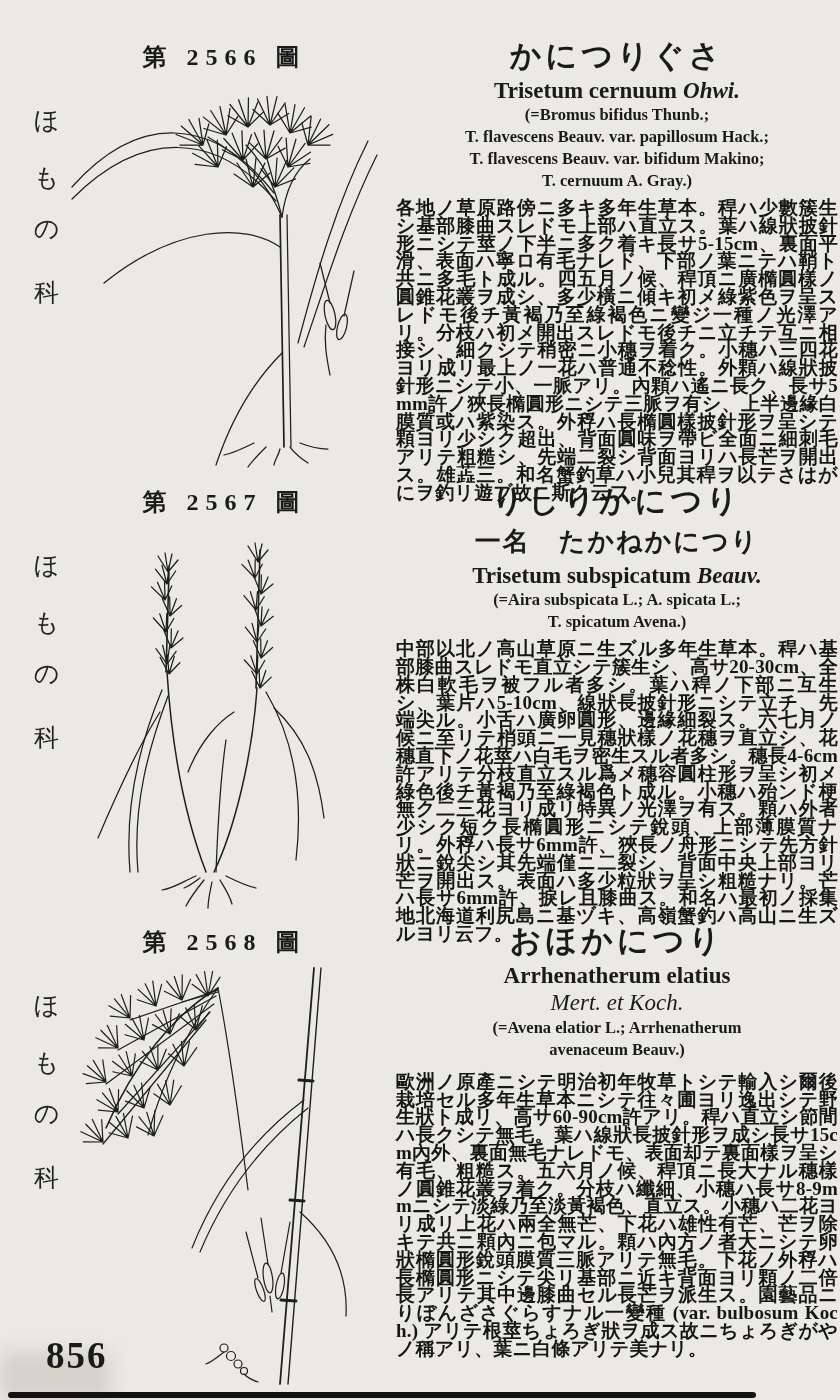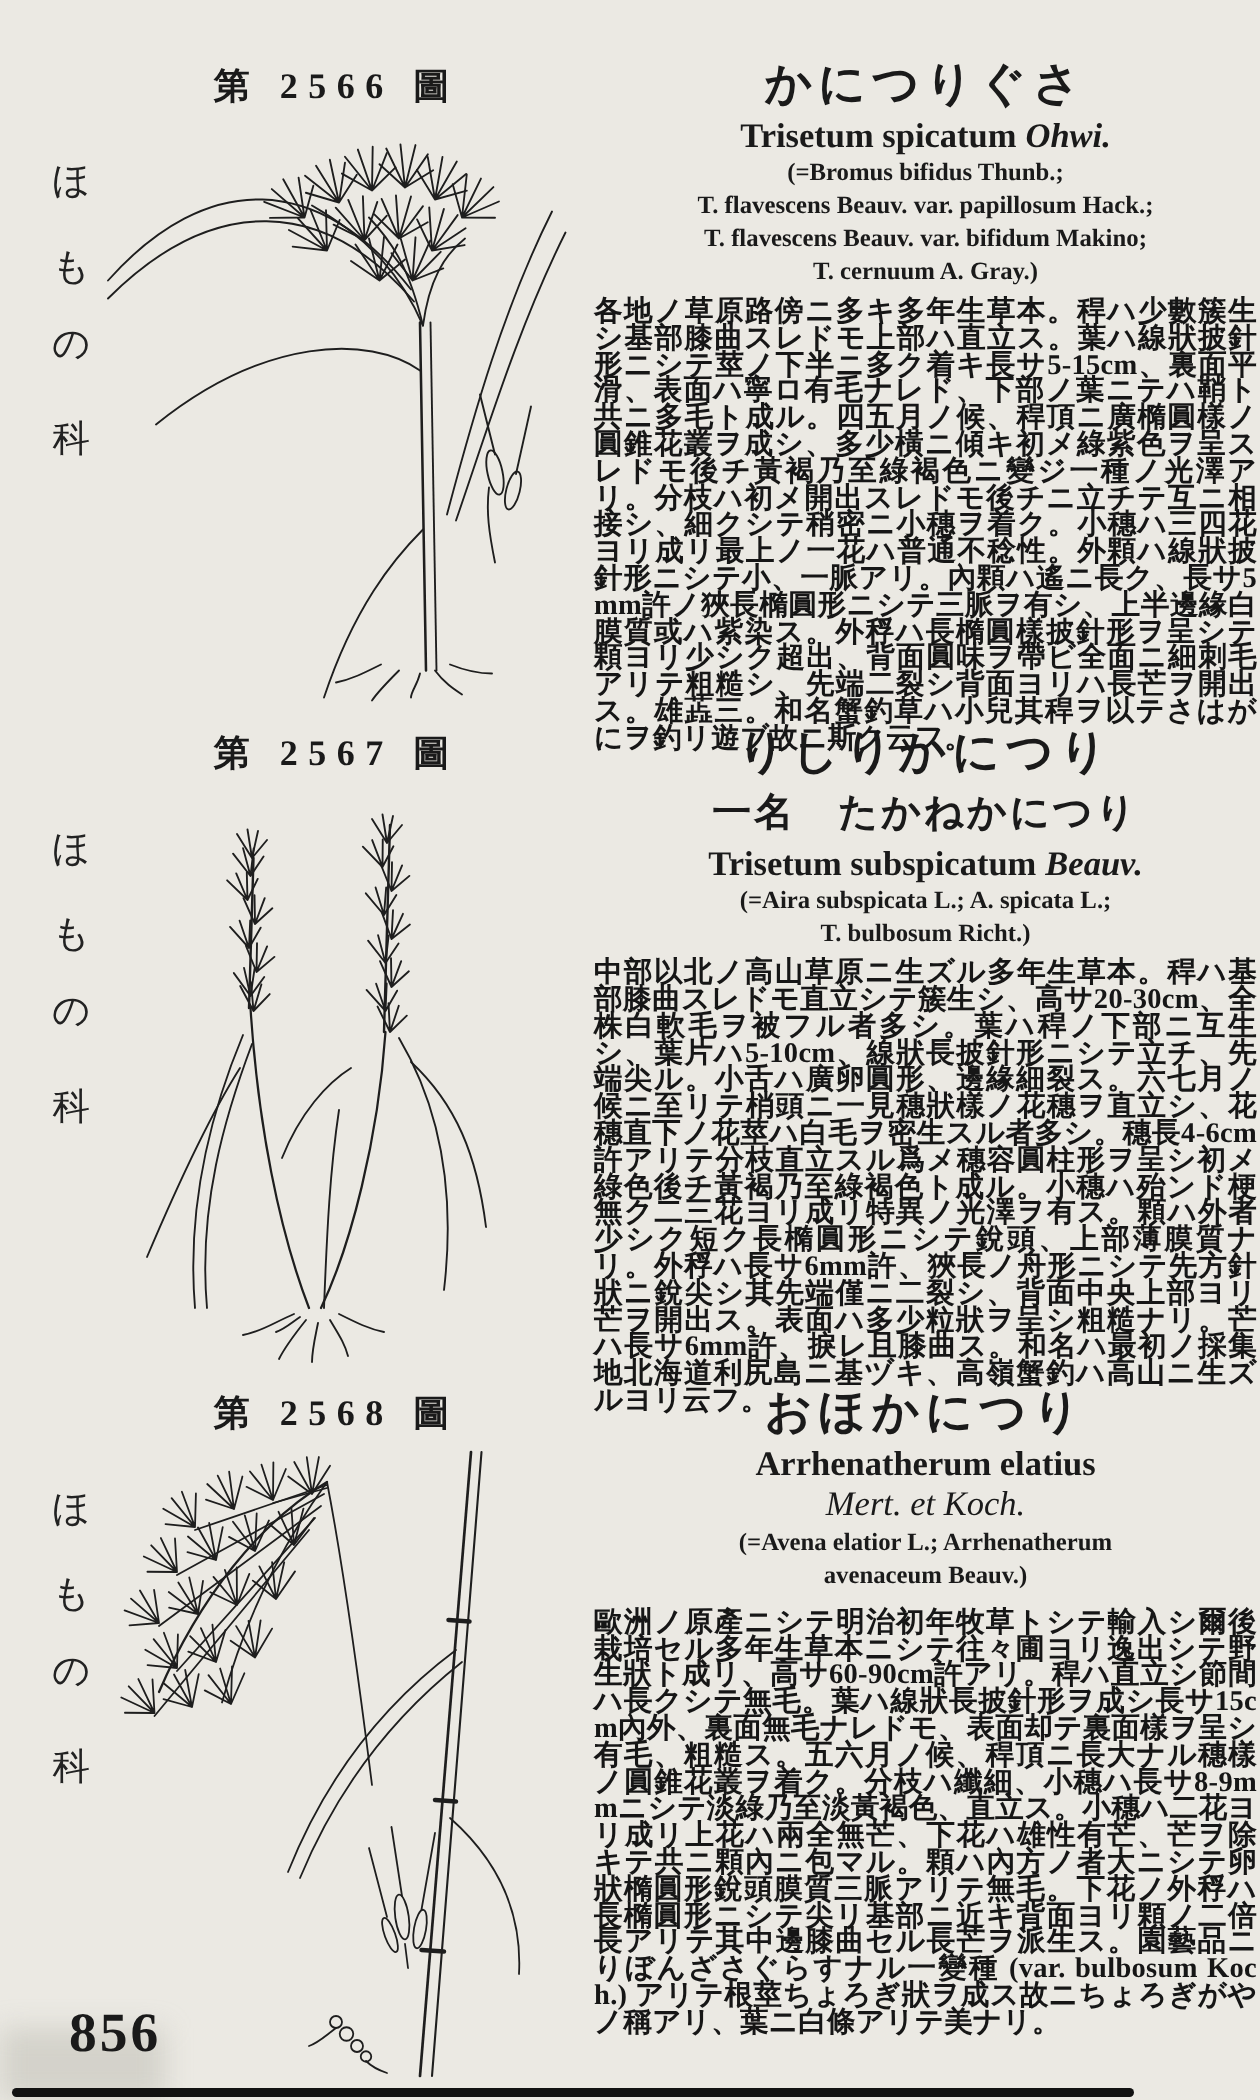--- a/index.html
+++ b/index.html
@@ -103,21 +103,21 @@
         <ellipse cx="262" cy="240" rx="5" ry="15" transform="rotate(-12 262 240)"></ellipse>
         <ellipse cx="274" cy="252" rx="4.5" ry="13" transform="rotate(14 274 252)"></ellipse>
         <path d="M262 228 L252 188"></path>
         <path d="M276 241 L286 196"></path>
       </g>
     </svg>
   </figure>
 
   <div class="text-col">
     <h2 class="title-kana">かにつりぐさ</h2>
-    <div class="latin-line"><span>Trisetum spicatum</span><span class="latin-author">Ohwi.</span></div>
+    <div class="latin-line"><span>Trisetum cernuum</span><span class="latin-author">Ohwi.</span></div>
     <div class="syn-line">(=Bromus bifidus Thunb.;</div>
     <div class="syn-line">T. flavescens Beauv. var. papillosum Hack.;</div>
     <div class="syn-line">T. flavescens Beauv. var. bifidum Makino;</div>
     <div class="syn-line">T. cernuum A. Gray.)</div>
     <p class="body-text">各地ノ草原路傍ニ多キ多年生草本。稈ハ少數簇生シ基部膝曲スレドモ上部ハ直立ス。葉ハ線狀披針形ニシテ莖ノ下半ニ多ク着キ長サ5-15cm、裏面平滑、表面ハ寧ロ有毛ナレド、下部ノ葉ニテハ鞘ト共ニ多毛ト成ル。四五月ノ候、稈頂ニ廣橢圓樣ノ圓錐花叢ヲ成シ、多少橫ニ傾キ初メ綠紫色ヲ呈スレドモ後チ黃褐乃至綠褐色ニ變ジ一種ノ光澤アリ。分枝ハ初メ開出スレドモ後チニ立チテ互ニ相接シ、細クシテ稍密ニ小穗ヲ着ク。小穗ハ三四花ヨリ成リ最上ノ一花ハ普通不稔性。外顆ハ線狀披針形ニシテ小、一脈アリ。內顆ハ遙ニ長ク、長サ5mm許ノ狹長橢圓形ニシテ三脈ヲ有シ、上半邊緣白膜質或ハ紫染ス。外稃ハ長橢圓樣披針形ヲ呈シテ顆ヨリ少シク超出、背面圓味ヲ帶ビ全面ニ細刺毛アリテ粗糙シ、先端二裂シ背面ヨリハ長芒ヲ開出ス。雄蕋三。和名蟹釣草ハ小兒其稈ヲ以テさはがにヲ釣リ遊ブ故ニ斯ク云フ。</p>
   </div>
 </section>
 
 <section class="section" id="sec2">
   <div class="family-label">ほもの科</div>
@@ -167,21 +167,21 @@
         <path d="M132 358 c-6 4 -10 8 -16 10"></path>
       </g>
     </svg>
   </figure>
 
   <div class="text-col">
     <h2 class="title-kana">りしりかにつり</h2>
     <div class="alt-name">一名　たかねかにつり</div>
     <div class="latin-line"><span>Trisetum subspicatum</span><span class="latin-author">Beauv.</span></div>
     <div class="syn-line">(=Aira subspicata L.; A. spicata L.;</div>
-    <div class="syn-line">T. bulbosum Richt.)</div>
+    <div class="syn-line">T. spicatum Avena.)</div>
     <p class="body-text">中部以北ノ高山草原ニ生ズル多年生草本。稈ハ基部膝曲スレドモ直立シテ簇生シ、高サ20-30cm、全株白軟毛ヲ被フル者多シ。葉ハ稈ノ下部ニ互生シ、葉片ハ5-10cm、線狀長披針形ニシテ立チ、先端尖ル。小舌ハ廣卵圓形、邊緣細裂ス。六七月ノ候ニ至リテ梢頭ニ一見穗狀樣ノ花穗ヲ直立シ、花穗直下ノ花莖ハ白毛ヲ密生スル者多シ。穗長4-6cm許アリテ分枝直立スル爲メ穗容圓柱形ヲ呈シ初メ綠色後チ黃褐乃至綠褐色ト成ル。小穗ハ殆ンド梗無ク二三花ヨリ成リ特異ノ光澤ヲ有ス。顆ハ外者少シク短ク長橢圓形ニシテ銳頭、上部薄膜質ナリ。外稃ハ長サ6mm許、狹長ノ舟形ニシテ先方針狀ニ銳尖シ其先端僅ニ二裂シ、背面中央上部ヨリ芒ヲ開出ス。表面ハ多少粒狀ヲ呈シ粗糙ナリ。芒ハ長サ6mm許、捩レ且膝曲ス。和名ハ最初ノ採集地北海道利尻島ニ基ヅキ、高嶺蟹釣ハ高山ニ生ズルヨリ云フ。</p>
   </div>
 </section>
 
 <section class="section" id="sec3">
   <div class="family-label">ほもの科</div>
   <div class="fig-caption">第 2568 圖</div>
 
   <figure class="illus">
     <svg width="318" height="428" viewBox="0 0 318 428">

